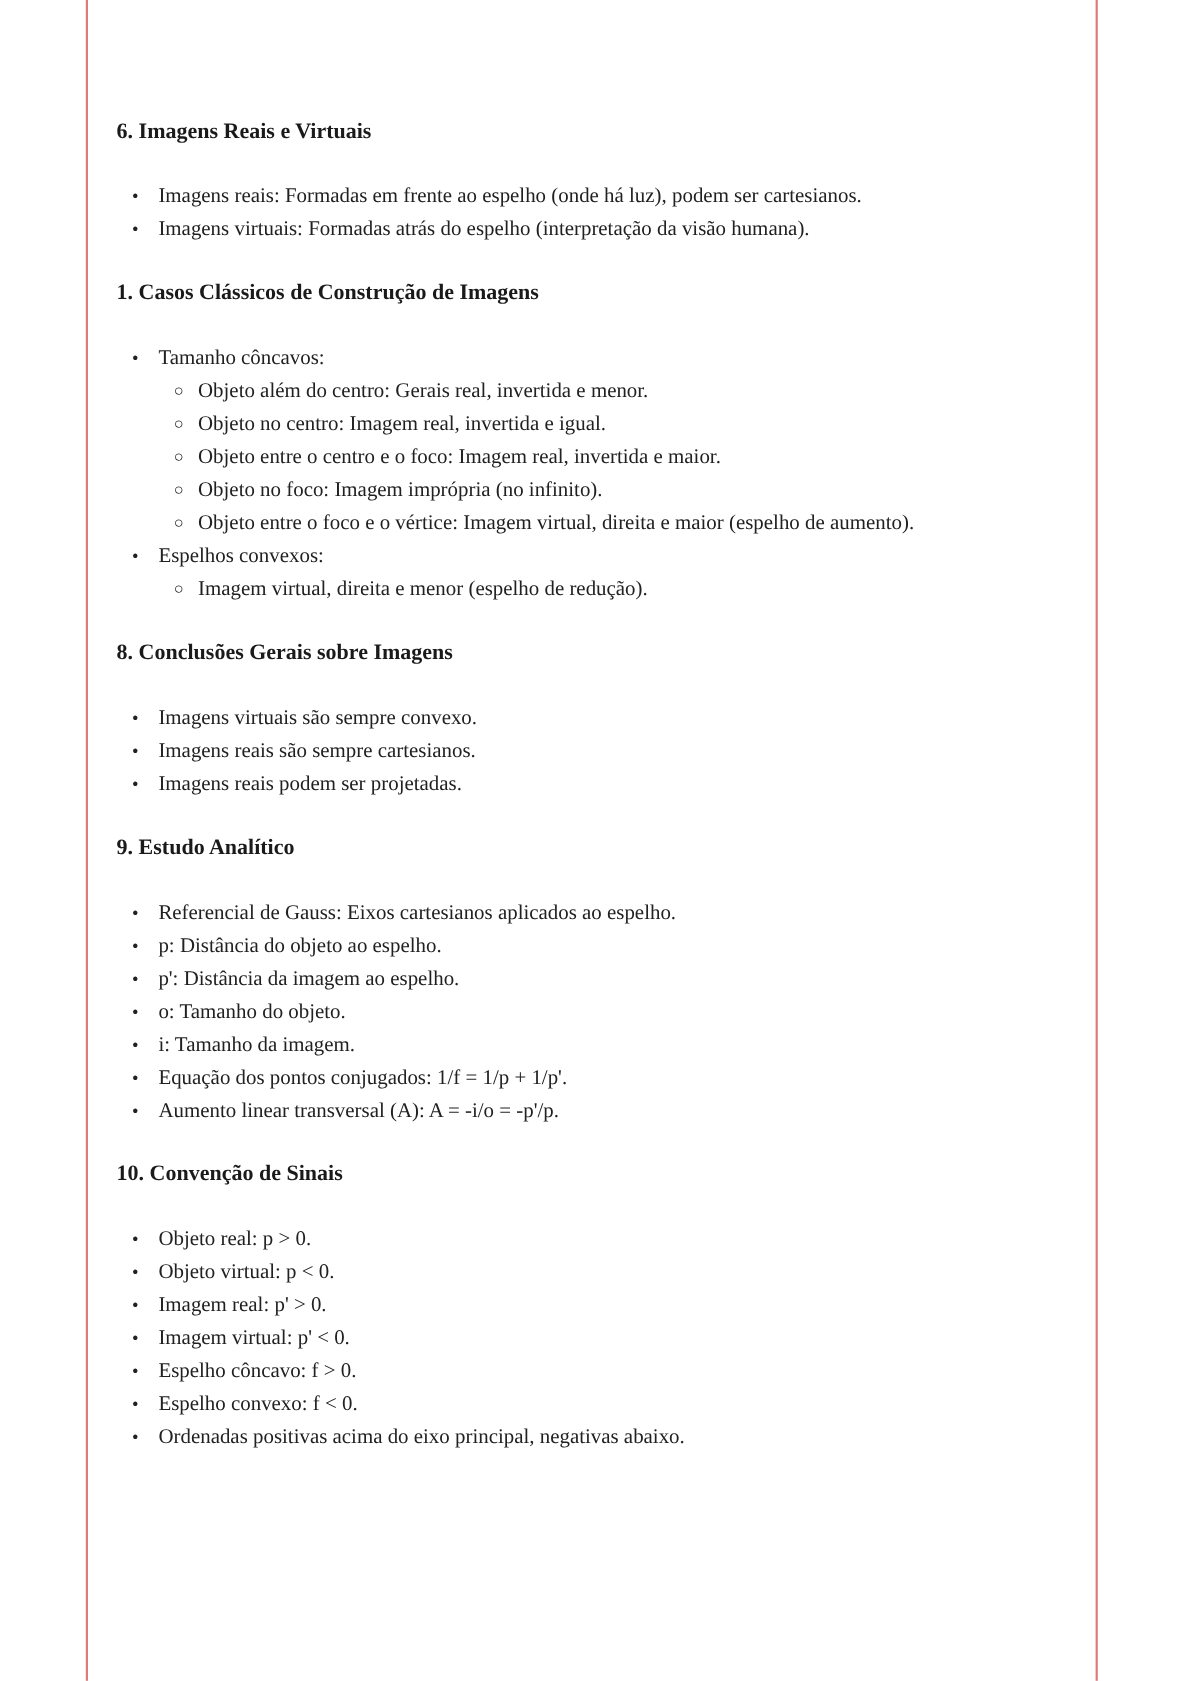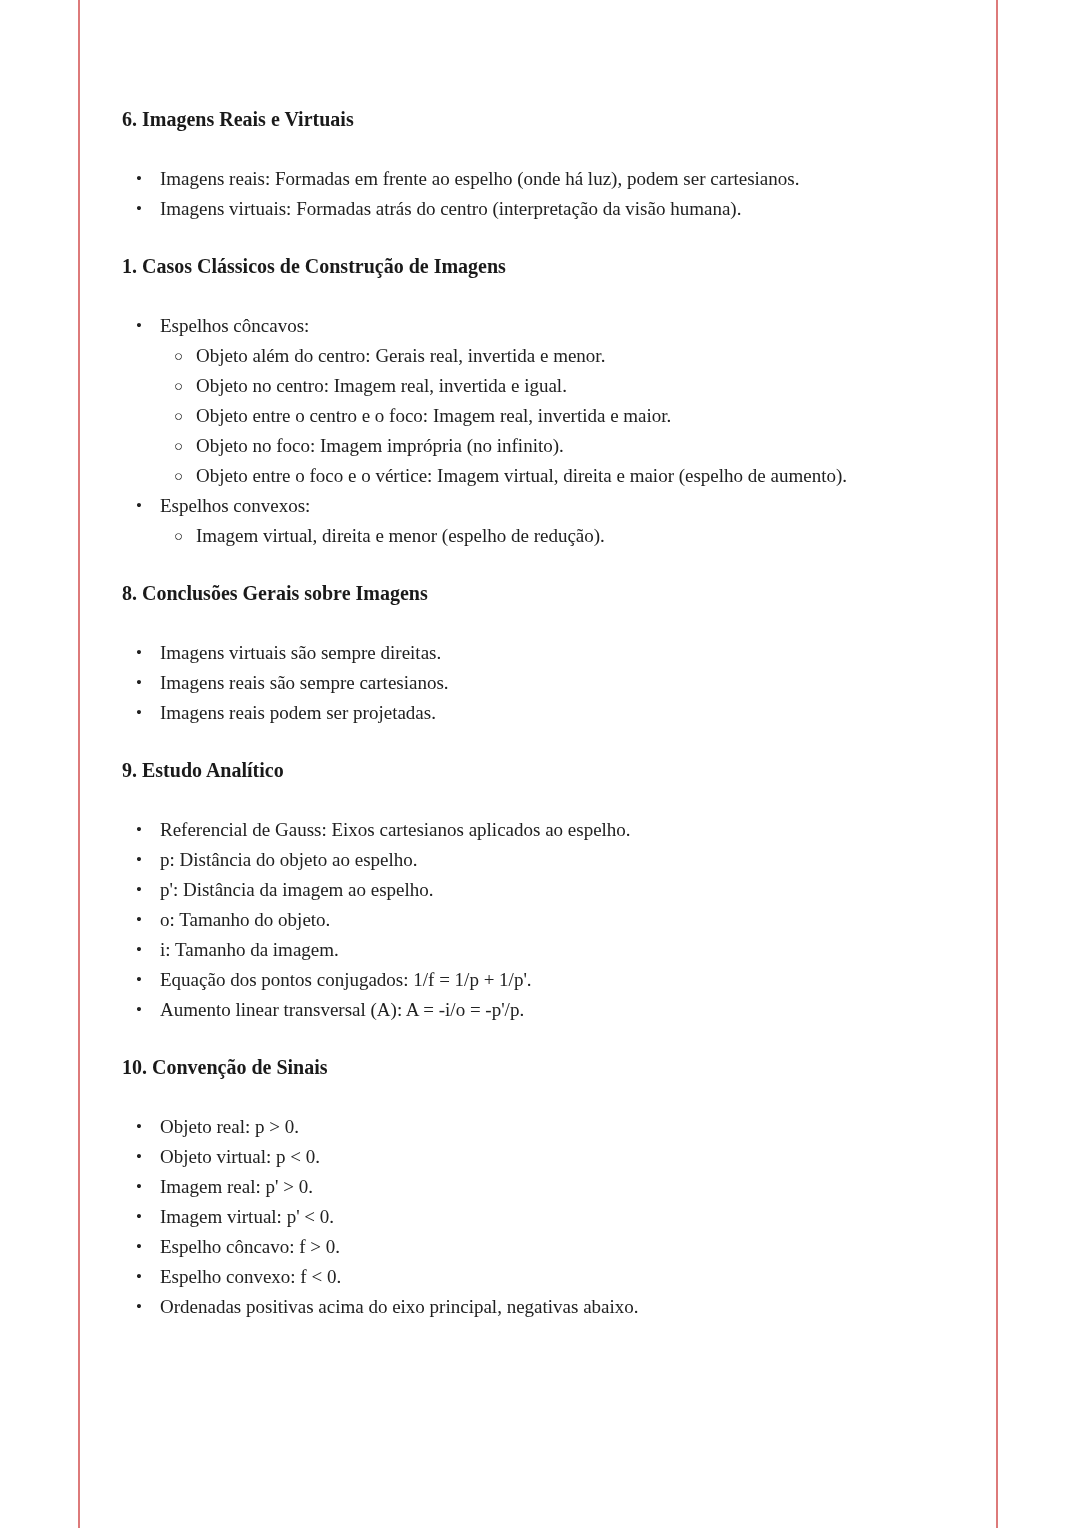--- a/index.html
+++ b/index.html
@@ -20,21 +20,21 @@
     top: 0;
     bottom: 0;
     width: 2px;
     background: #dd7a7a;
   }
   .page-rule.left  { left: 78px; }
   .page-rule.right { left: 996px; }
 
   .content {
     position: absolute;
-    left: 122px;
+    left: 106px;
     top: 104px;
     width: 870px;
   }
 
   .section-heading {
     font-size: 20px;
     font-weight: bold;
     line-height: 30px;
     margin: 27px 0 30px 0;
     color: #1a1a1a;
@@ -75,30 +75,30 @@
 <main class="content">
     <section class="section">
       <div class="section-heading">6. Imagens Reais e Virtuais</div>
       <div class="list">
         <div class="li level1">
           <span class="bullet">•</span>
           <span class="txt">Imagens reais: Formadas em frente ao espelho (onde há luz), podem ser cartesianos.</span>
         </div>
         <div class="li level1">
           <span class="bullet">•</span>
-          <span class="txt">Imagens virtuais: Formadas atrás do centro (interpretação da visão humana).</span>
+          <span class="txt">Imagens virtuais: Formadas atrás do espelho (interpretação da visão humana).</span>
         </div>
       </div>
     </section>
     <section class="section">
       <div class="section-heading">1. Casos Clássicos de Construção de Imagens</div>
       <div class="list">
         <div class="li level1">
           <span class="bullet">•</span>
-          <span class="txt">Espelhos côncavos:</span>
+          <span class="txt">Tamanho côncavos:</span>
         </div>
         <div class="li level2">
           <span class="bullet">○</span>
           <span class="txt">Objeto além do centro: Gerais real, invertida e menor.</span>
         </div>
         <div class="li level2">
           <span class="bullet">○</span>
           <span class="txt">Objeto no centro: Imagem real, invertida e igual.</span>
         </div>
         <div class="li level2">
@@ -121,21 +121,21 @@
           <span class="bullet">○</span>
           <span class="txt">Imagem virtual, direita e menor (espelho de redução).</span>
         </div>
       </div>
     </section>
     <section class="section">
       <div class="section-heading">8. Conclusões Gerais sobre Imagens</div>
       <div class="list">
         <div class="li level1">
           <span class="bullet">•</span>
-          <span class="txt">Imagens virtuais são sempre direitas.</span>
+          <span class="txt">Imagens virtuais são sempre convexo.</span>
         </div>
         <div class="li level1">
           <span class="bullet">•</span>
           <span class="txt">Imagens reais são sempre cartesianos.</span>
         </div>
         <div class="li level1">
           <span class="bullet">•</span>
           <span class="txt">Imagens reais podem ser projetadas.</span>
         </div>
       </div>

